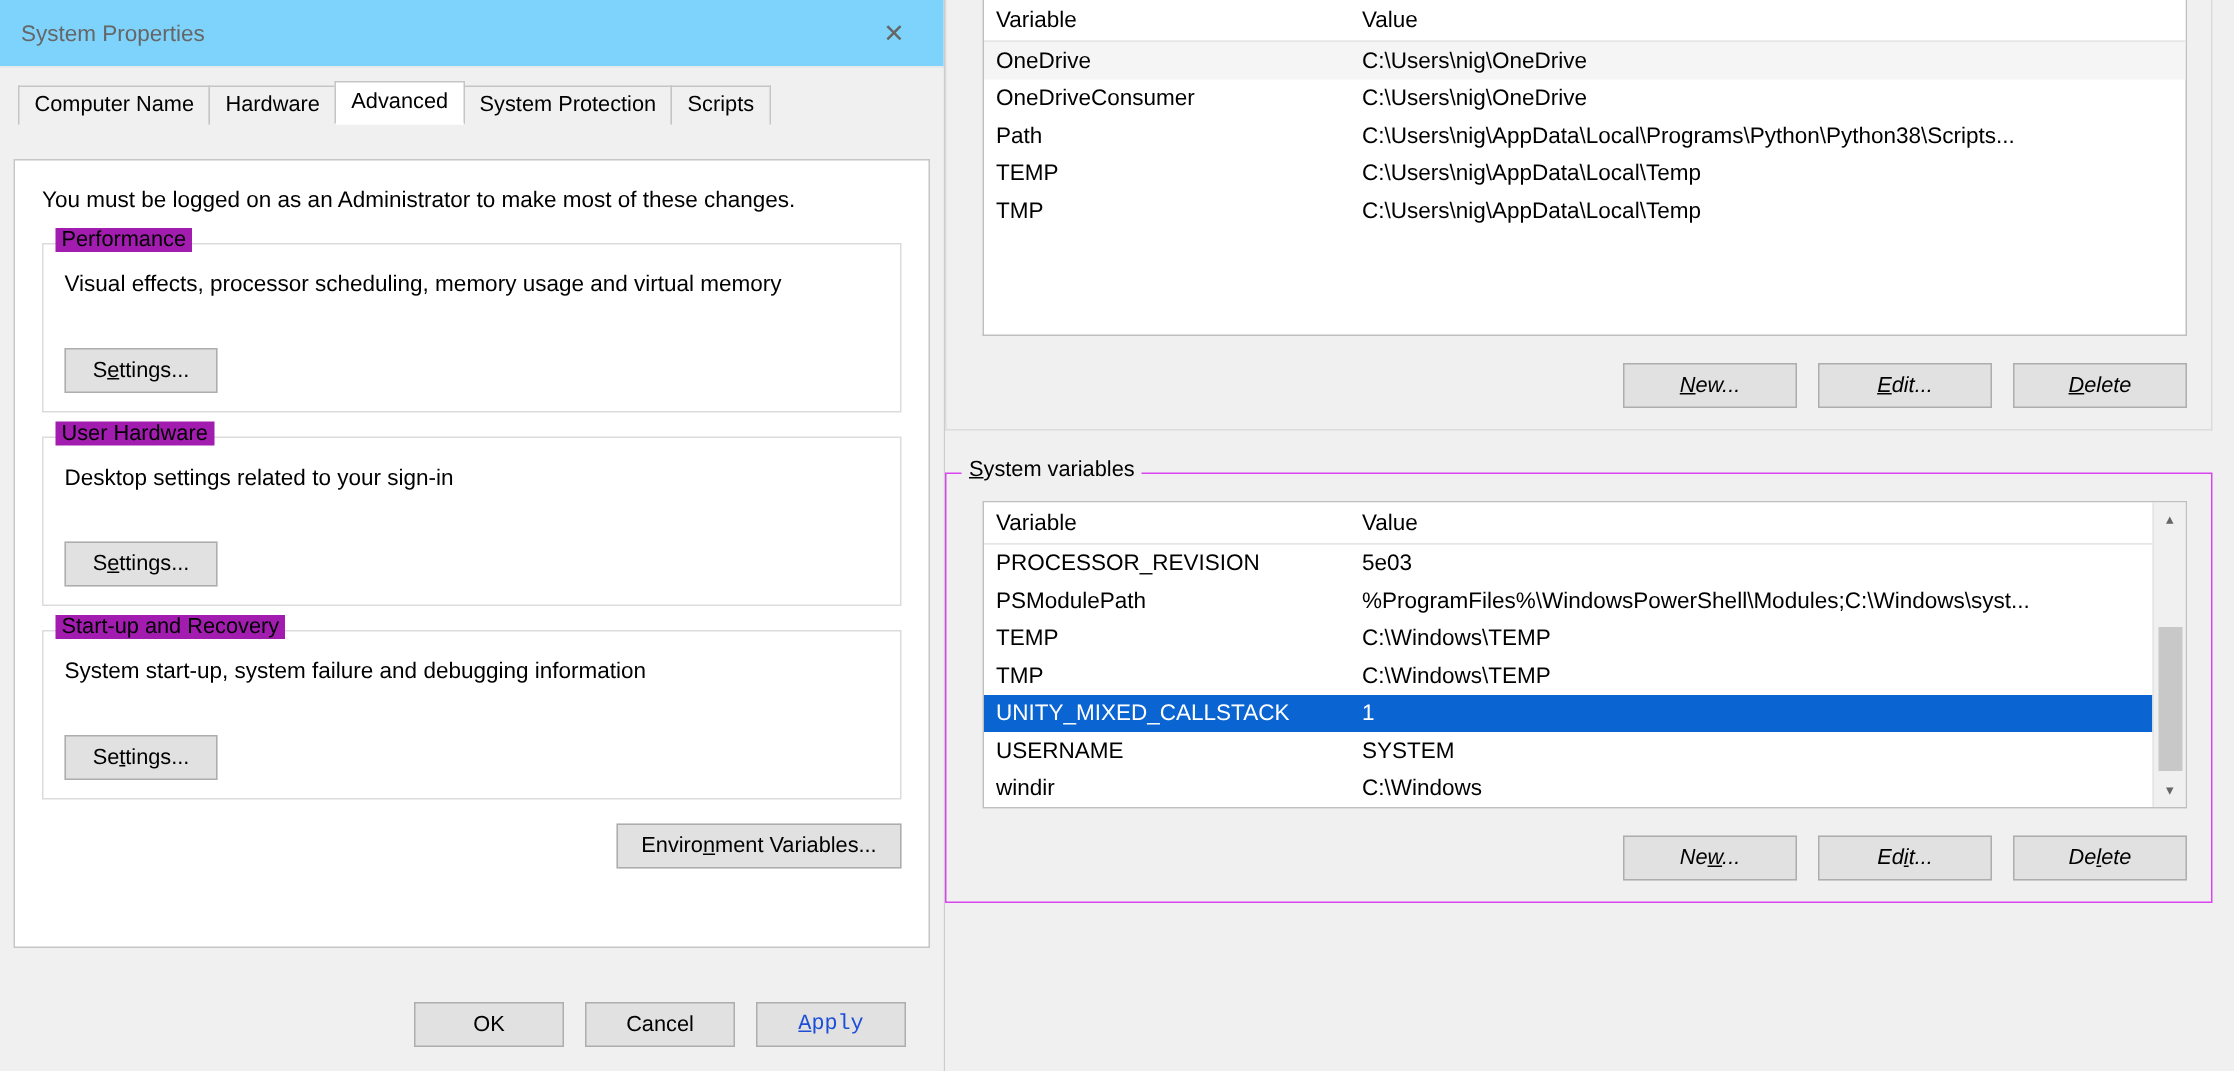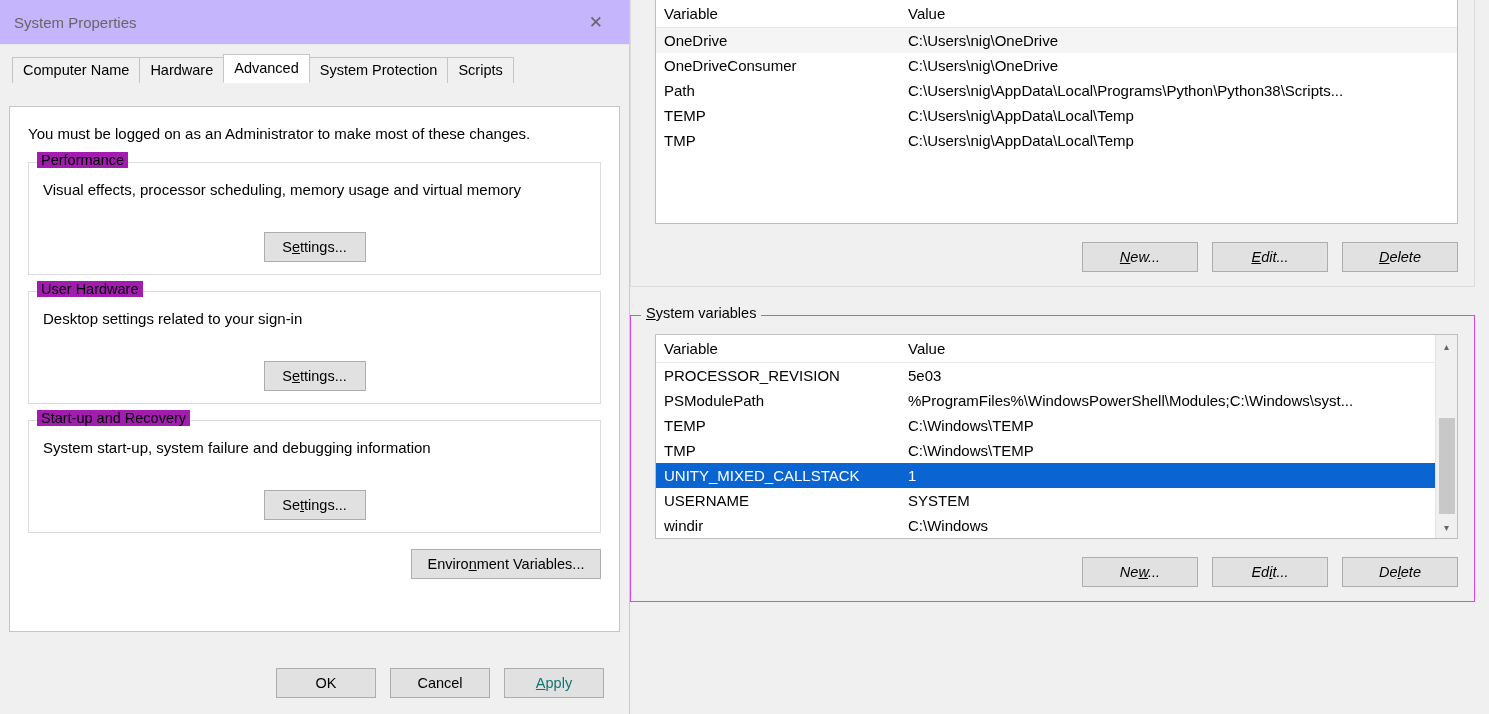--- a/index.html
+++ b/index.html
@@ -25,21 +25,21 @@
       display: flex;
       flex-direction: column;
     }
     .titlebar {
       height: 45px;
       display: flex;
       align-items: center;
       justify-content: space-between;
       padding: 0 18px 0 14px;
       border-bottom: 1px solid #e9e9e9;
-      background: #c4b5fd;
+      background: #7dd3fc;
     }
     .titlebar-title {
       color: #666;
       font-size: 15px;
     }
     .close-x {
       font-size: 17px;
       color: #666;
       font-weight: 300;
       padding: 4px 8px;
@@ -96,31 +96,31 @@
     }
     .groupbox .legend {
       position: absolute;
       top: -11px;
       left: 8px;
       background: #a21caf;
       padding: 0 4px;
       font-size: 14.5px;
     }
     .groupbox .desc { font-size: 15px; margin-bottom: 34px; }
-    .btnrow { display: flex; justify-content: center; }
+    .btnrow { display: flex; justify-content: flex-start; }
     .btn {
       min-width: 102px;
       height: 30px;
       border: 1px solid #adadad;
       background: #e1e1e1;
       font-family: inherit;
       font-size: 14.5px;
       padding: 0 14px;
     }
-    .btn.disabled { color: #0f766e; }
+    .btn.disabled { color: #1d4ed8; font-family: Liberation Mono, monospace; }
     .envbtn-row { display: flex; justify-content: flex-end; margin-top: 8px; }
     .env-btn { min-width: 190px; }
 
     .dialog-buttons {
       display: flex;
       justify-content: flex-end;
       gap: 14px;
       padding: 12px 16px 4px 16px;
       background: #f0f0f0;
     }

